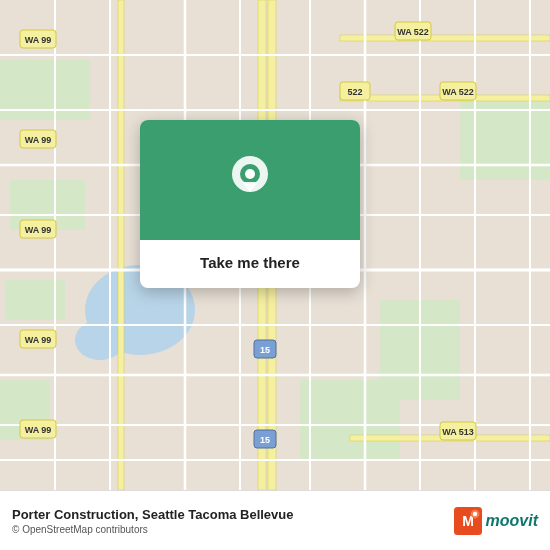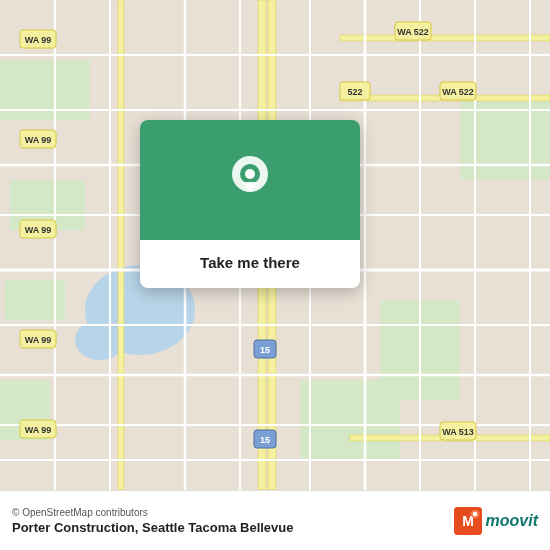--- a/index.html
+++ b/index.html
@@ -212,22 +212,22 @@
       </svg>
     </div>
     <div id="card-bottom">
       <button id="take-me-there-btn">Take me there</button>
     </div>
   </div>
 </div>
 
 <div id="bottom-bar">
   <div id="bottom-left">
+    <span id="location-name">Porter Construction, Seattle Tacoma Bellevue</span>
     <span id="osm-credit">© OpenStreetMap contributors</span>
-    <span id="location-name">Porter Construction, Seattle Tacoma Bellevue</span>
   </div>
   <div id="moovit-logo">
 
     <svg id="moovit-icon" width="32" height="32" viewBox="0 0 32 32">
       <rect width="32" height="32" rx="4" fill="#e74c1e"></rect>
       <text x="16" y="22" font-size="16" text-anchor="middle" font-weight="bold" fill="white" font-family="Arial">M</text>
       <circle cx="24" cy="8" r="5" fill="#f97c50"></circle>
       <circle cx="24" cy="8" r="2.5" fill="white"></circle>
     </svg>
     <span id="moovit-text">moovit</span>

